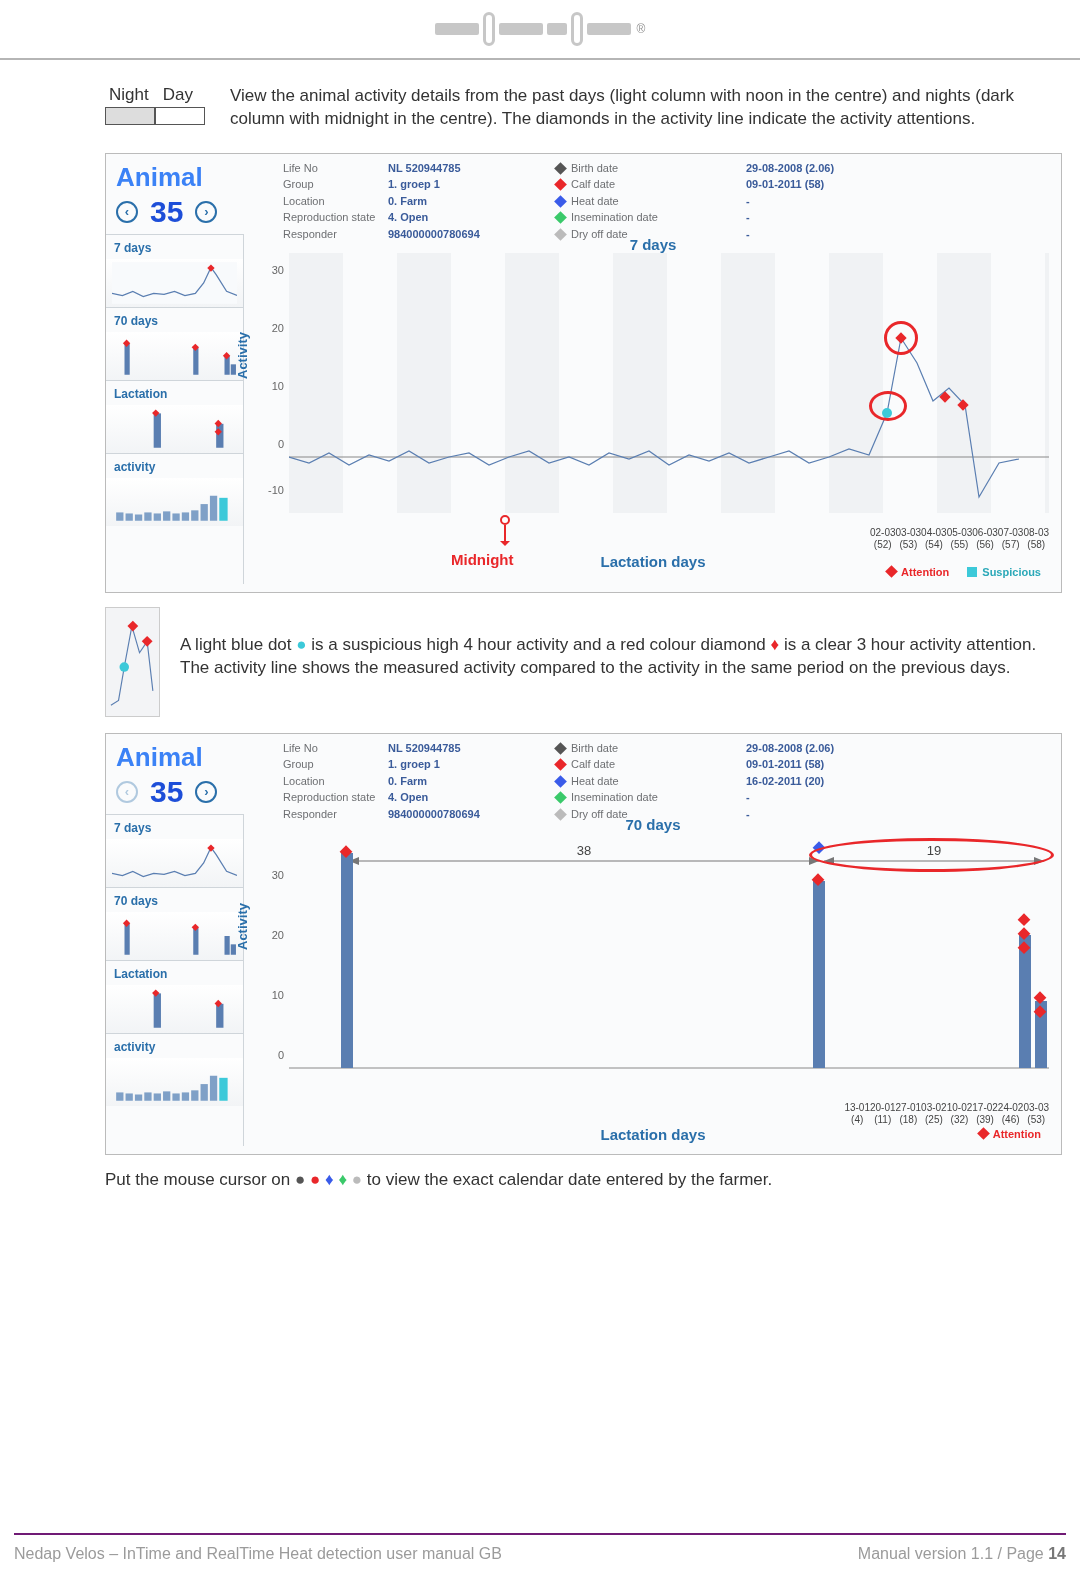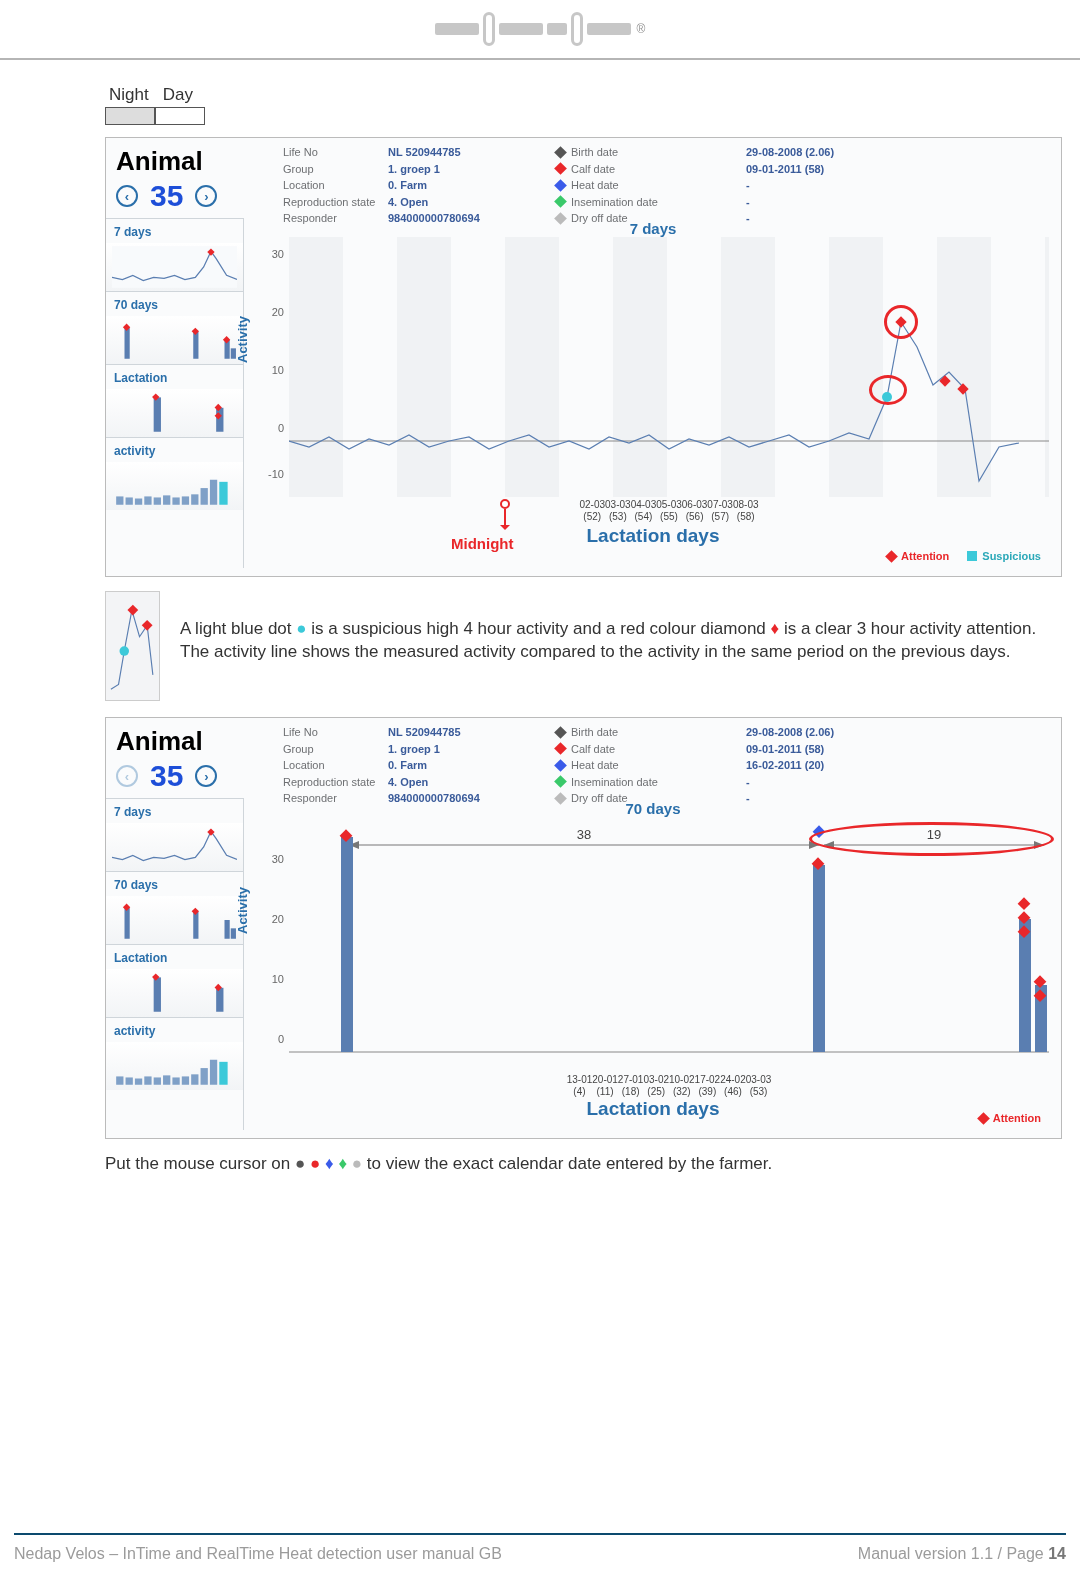--- a/index.html
+++ b/index.html
@@ -29,62 +29,62 @@
   .night-day-row { display:flex; gap:25px; align-items:flex-start; margin-bottom:12px;}
   .nd-box { font-weight:normal; font-size:17px; }
   .nd-cells { display:flex; margin-top:2px;}
   .nd-cells div { width:50px; height:18px; border:1px solid #555; }
   .nd-cells div.dark { background:#ddd; }
   .para { line-height:1.35; margin-bottom:10px; max-width:870px;}
   .fig { border:1px solid #bbb; background:#fafbfc; position:relative; margin-bottom:14px;}
   .fig1 { height:440px; }
   .fig2 { height:422px; }
   .animal-head { position:absolute; top:8px; left:10px; font-family:"Trebuchet MS",Arial; }
-  .animal-head .title { font-size:26px; color:#000000; font-weight:bold; }
+  .animal-head .title { font-size:26px; color:#3b82f6; font-weight:bold; }
   .animal-head .row { display:flex; align-items:center; gap:12px; margin-top:2px;}
   .animal-head .num { font-size:30px; color:#1d4ed8; font-weight:bold;}
   .animal-head .arrow-btn { width:22px; height:22px; border:2px solid #2a6faa; border-radius:50%; display:flex; align-items:center; justify-content:center; color:#2a6faa; font-size:13px; font-weight:bold;}
   .info-block { position:absolute; top:6px; font-size:11px; line-height:1.5; color:#6d6f72;}
   .info-block b { color:#3a5b9a; font-weight:bold;}
   .ib1 { left:177px; width:210px;}
   .ib1 .row { display:flex;}
   .ib1 .lab { width:105px;}
   .ib2 { left:450px; }
   .ib2 .row { display:flex; align-items:center; gap:6px;}
   .ib2 .dia { width:9px; height:9px; transform:rotate(45deg); background:#666;}
   .ib3 { left:640px;}
   .sidebar { position:absolute; left:0; top:80px; bottom:8px; width:138px; border-right:1px solid #cfd5da;}
   .sidebar .tab { border-top:1px solid #cfd5da; padding:6px 8px 4px 8px; color:#2a6faa; font-size:12px; font-weight:bold;}
   .mini { height:48px; background:linear-gradient(#fff,#f2f4f6); position:relative; overflow:hidden; padding:0 6px;}
   .mini svg { width:100%; height:100%;}
   .main-chart { position:absolute; left:145px; right:6px; top:80px; bottom:8px;}
   .main-chart .title { text-align:center; color:#2a6faa; font-weight:bold; font-size:15px; margin-top:2px;}
   .axis-label { position:absolute; left:-16px; top:50%; transform:rotate(-90deg) translateX(30px); transform-origin:left top; color:#2a6faa; font-weight:bold; font-size:13px;}
-  .xlabel { text-align:center; color:#2a6faa; font-weight:bold; font-size:19px;}
+  .xlabel { text-align:center; color:#2a6faa; font-weight:bold; font-size:15px;}
   .plot { position:relative; margin-left:38px; margin-right:6px;}
   .plot1 { height:260px; }
   .plot2 { height:255px; }
   .plot svg { width:100%; height:100%;}
   .ticks { position:absolute; left:5px; top:0; bottom:0; width:32px; font-size:11px; color:#666;}
-  .xticks { display:flex; justify-content:center; font-size:10px; color:#444; margin-left:38px; margin-right:6px; margin-top:2px;}
+  .xticks { display:flex; justify-content:flex-end; font-size:10px; color:#444; margin-left:38px; margin-right:6px; margin-top:14px;}
   .xticks div { text-align:center; line-height:1.2;}
   .legend { position:absolute; right:14px; bottom:6px; font-size:11px; display:flex; gap:18px; align-items:center;}
   .legend .lg { display:flex; align-items:center; gap:5px;}
   .legend .dia-r { width:9px; height:9px; background:#e9272a; transform:rotate(45deg);}
   .legend .sq-c { width:10px; height:10px; background:#3cc9d9;}
   .midnight { position:absolute; color:#e9272a; font-weight:bold; font-size:15px;}
   .redcirc { position:absolute; border:3px solid #e9272a; border-radius:50%;}
   .zoom-row { display:flex; gap:20px; align-items:center; margin:8px 0 16px 0;}
   .zoom-img { width:55px; height:110px; border:1px solid #ccc; background:#f3f4f6; display:flex; align-items:center; justify-content:center;}
   .zoom-img svg { width:90%; height:95%;}
   .blue-dot { color:#3cc9d9;}
   .red-dia { color:#e9272a;}
   .footer {
     position:absolute; bottom:14px; left:14px; right:14px;
-    border-top:2px solid #0c4a6e; padding-top:10px;
+    border-top:2px solid #701a75; padding-top:10px;
     display:flex; justify-content:space-between;
     font-size:16px; color:#9b9b9b;
   }
   .relline { stroke:#5a7eb1; stroke-width:1.2; fill:none;}
   .bar { fill:#5a7eb1;}
   .att { fill:#e9272a;}
   .susp { fill:#3cc9d9;}
   .midarrow { position:absolute; width:2px; height:20px; background:#e9272a;}
   .midarrow::after{ content:""; position:absolute;bottom:-6px; left:-4px; border:5px solid transparent; border-top-color:#e9272a;}
   .midcircle{ position:absolute; width:10px;height:10px; border:2px solid #e9272a; border-radius:50%; background:#fff;}
@@ -110,20 +110,21 @@
     <div class="nd-box">
       <div style="display:flex; gap:14px; padding-left:4px;">
         <span>Night</span>
         <span>Day</span>
       </div>
       <div class="nd-cells">
           <div class="dark"></div>
           <div></div>
         </div>
     </div>
+    <p class="para" style="flex:1">View the animal activity details from the past days (light column with noon in the centre) and nights (dark column with midnight in the centre). The diamonds in the activity line indicate the activity attentions.</p>
   </div>
 
   <div class="fig fig1">
     <div class="animal-head">
       <div class="title">Animal</div>
       <div class="row">
         <div class="arrow-btn">‹</div>
         <div class="num">35</div>
         <div class="arrow-btn">›</div>
       </div>

